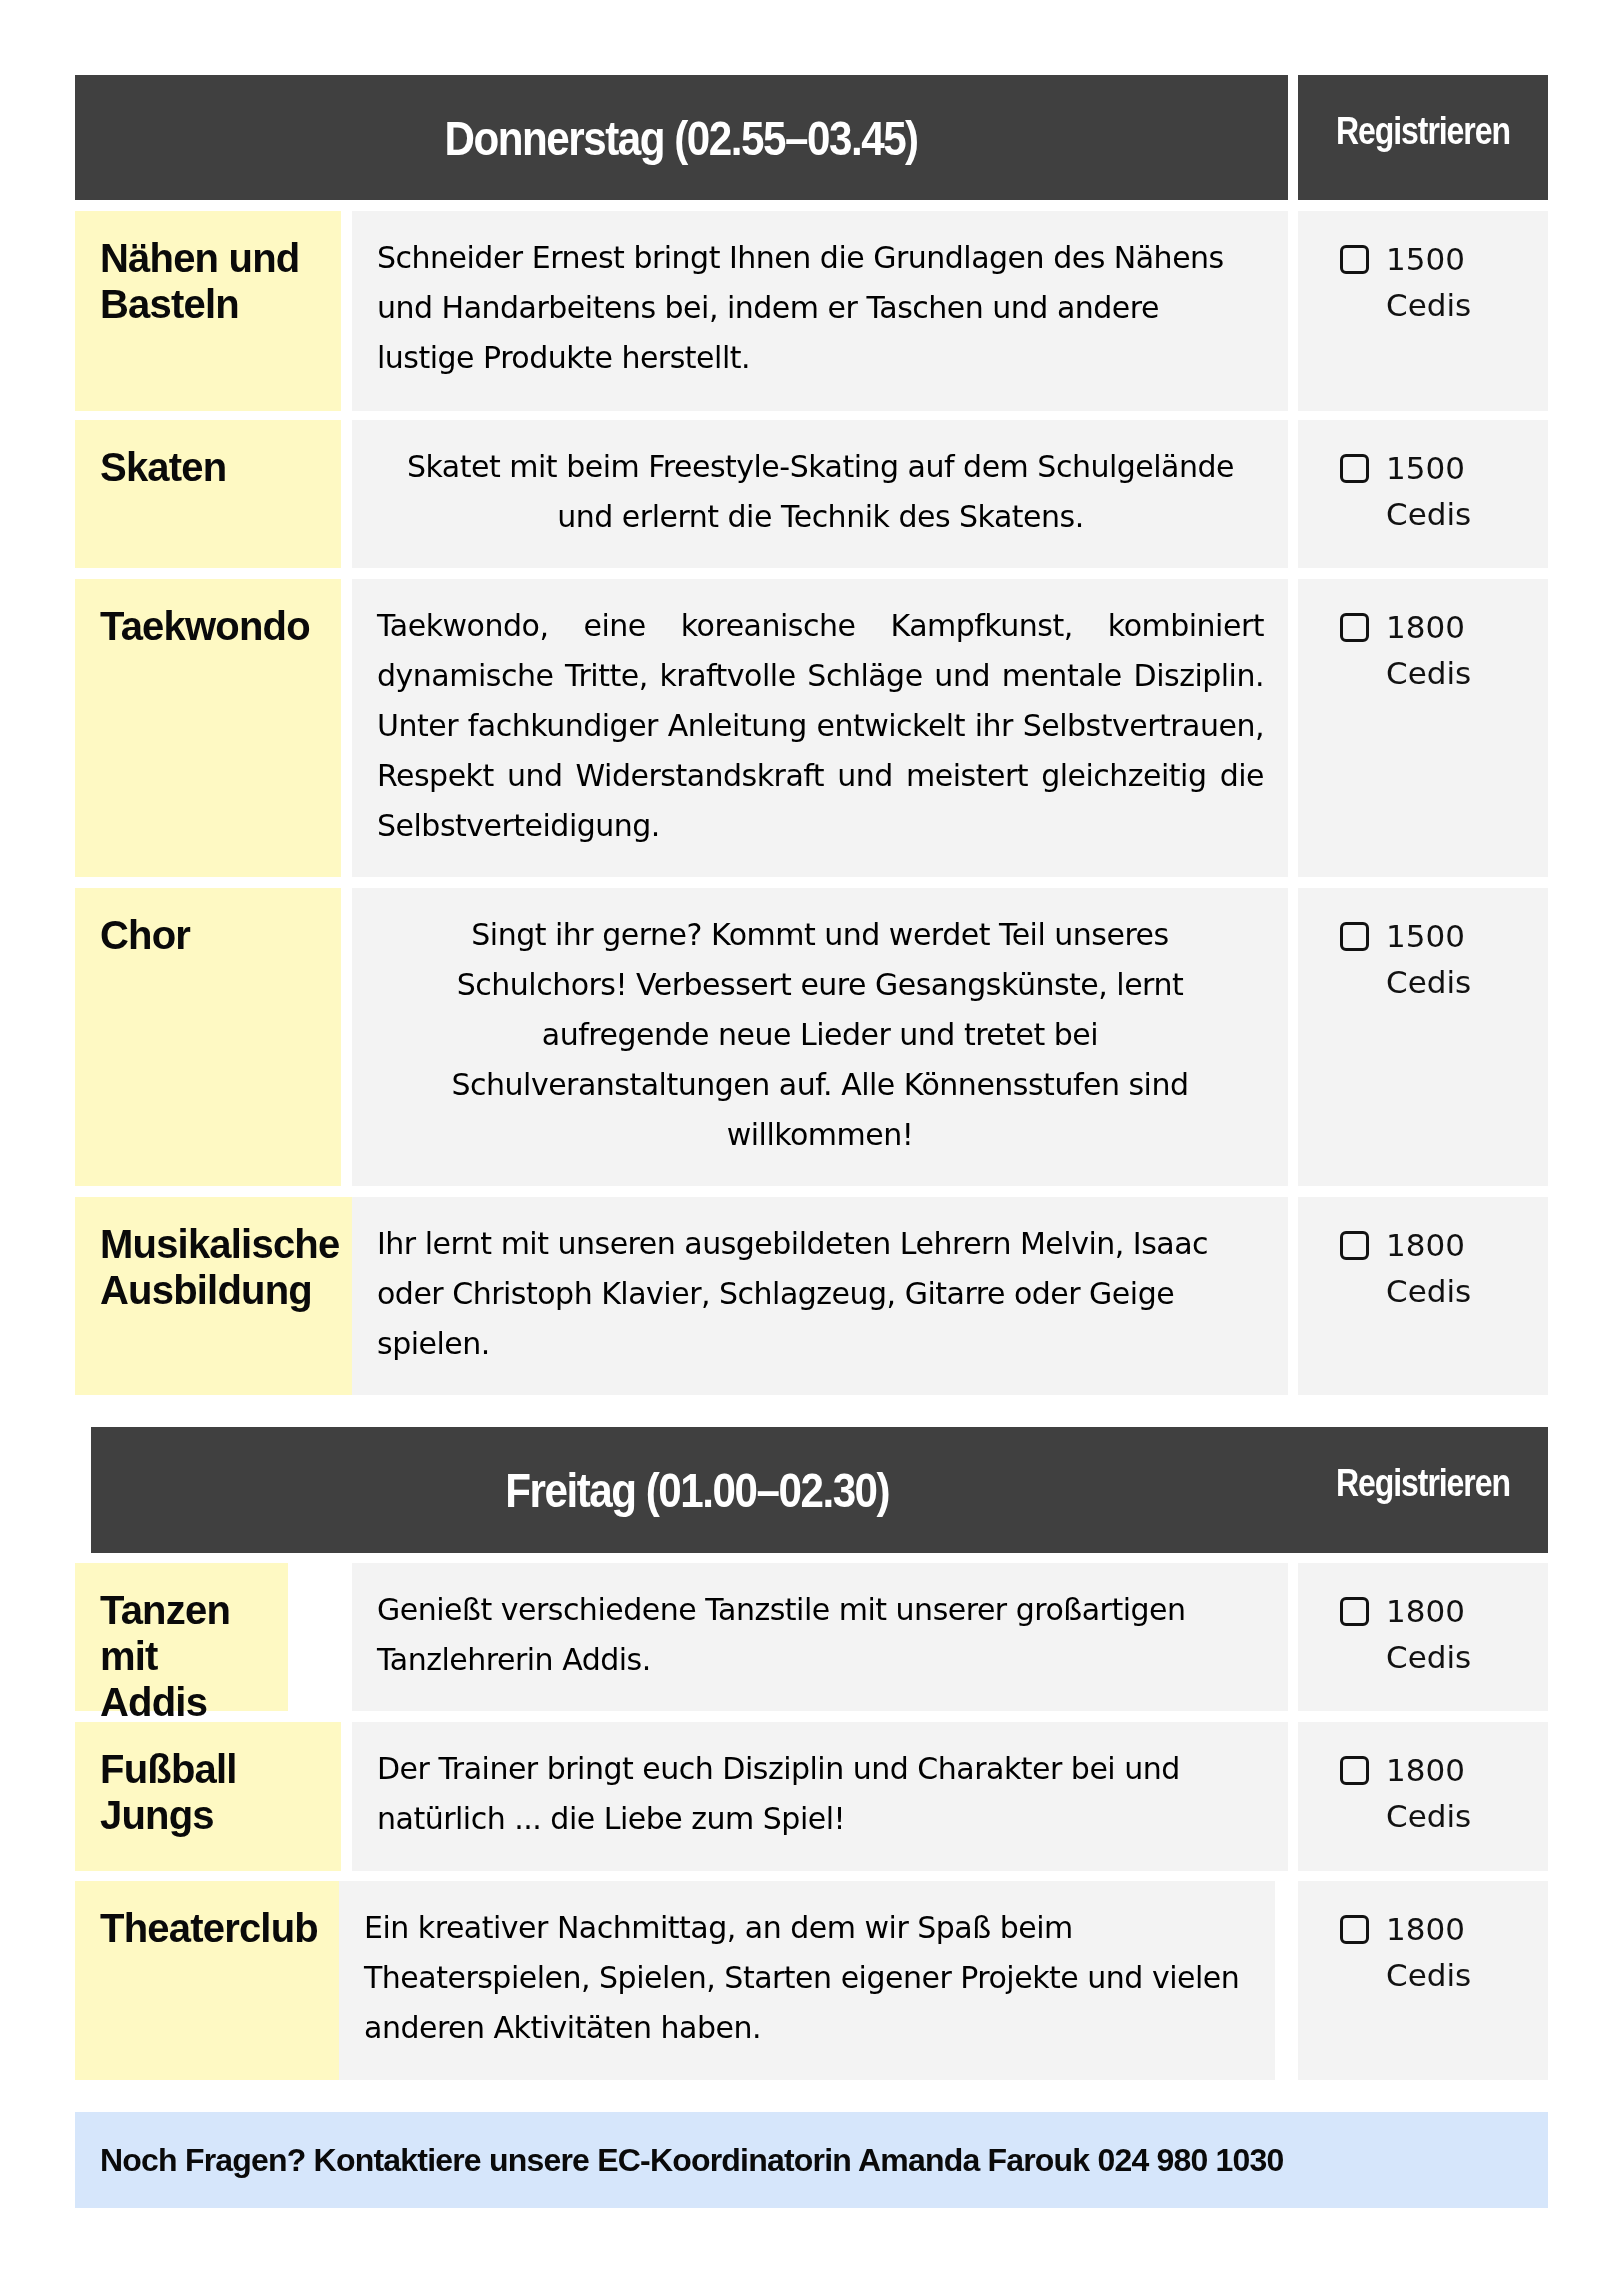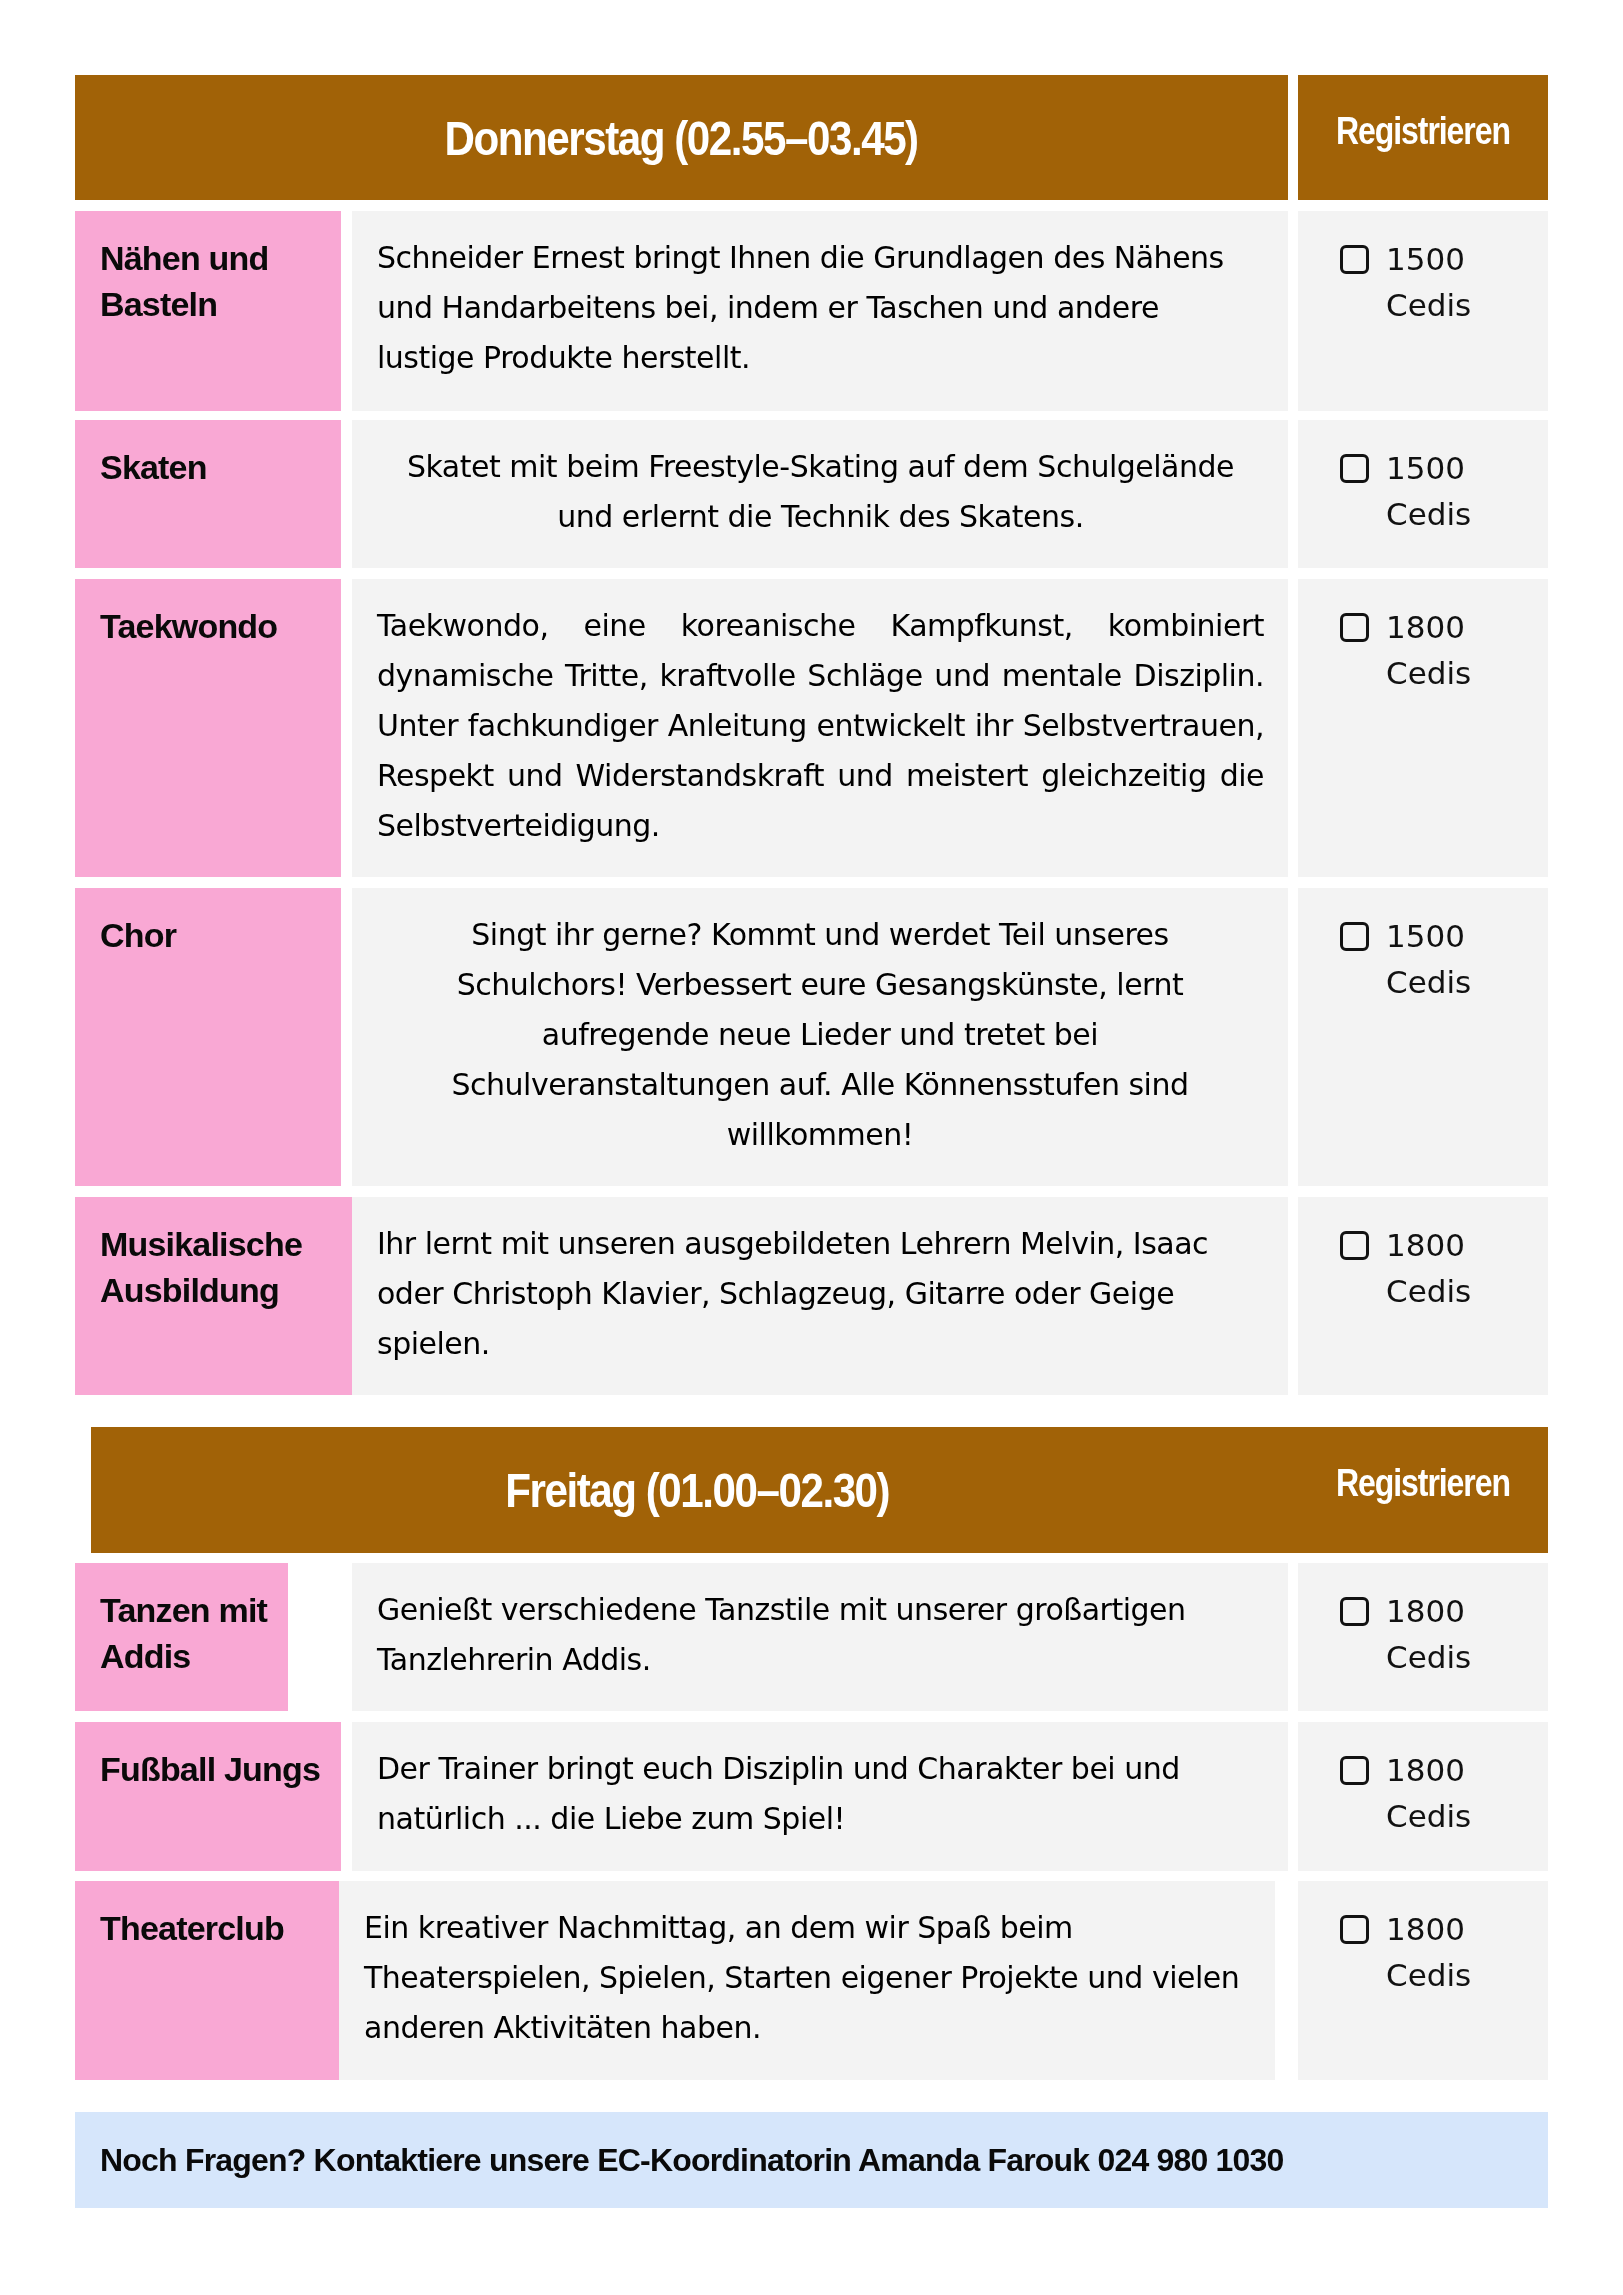--- a/index.html
+++ b/index.html
@@ -1,24 +1,24 @@
 <!DOCTYPE html>
 <html style="font-size:13.5px"><head>
 <meta charset="utf-8">
 <style>
   html, body { margin: 0; padding: 0; background: #ffffff; }
   body { width: 1624px; height: 2295px; position: relative; overflow: hidden; }
   .abs { position: absolute; box-sizing: border-box; }
-  .hdr { background: #a16207; color: #ffffff; display: flex; align-items: center; justify-content: center;
+  .hdr { background: #404040; color: #ffffff; display: flex; align-items: center; justify-content: center;
          font-family: "Liberation Sans", sans-serif; font-weight: bold; }
   .hdr-title { font-size: 49px; letter-spacing: -1.7px; transform: scaleX(0.86); transform-origin: center; white-space: nowrap; }
   .hdr-reg { font-size: 39px; letter-spacing: -1.3px; align-items: flex-start; padding-top: 34px; }
   .hdr-reg span { transform: scaleX(0.82); display: inline-block; white-space: nowrap; }
-  .lbl { background: #f9a8d4; padding: 24px 17px 12px 25px; font-family: "Liberation Sans", sans-serif;
-         font-weight: bold; font-size: 34px; line-height: 46px; color: #0a0a0a; letter-spacing: -0.8px; }
+  .lbl { background: #fef9c3; padding: 24px 17px 12px 25px; font-family: "Liberation Sans", sans-serif;
+         font-weight: bold; font-size: 40px; line-height: 46px; color: #0a0a0a; letter-spacing: -0.8px; }
   .desc { background: #f3f3f3; padding: 22px 24px 0 25px; font-family: "DejaVu Sans", sans-serif;
           font-size: 30px; line-height: 50px; color: #000000; letter-spacing: -0.5px; }
   .desc.center { text-align: center; }
   .desc.justify { text-align: justify; }
   .reg { background: #f3f3f3; padding: 25px 0 0 42px; font-family: "DejaVu Sans", sans-serif;
          font-size: 31px; line-height: 46px; color: #111; display: flex; align-items: flex-start; }
   .cb { width: 29px; height: 29px; border: 3.8px solid #111; border-radius: 6px; box-sizing: border-box;
         margin-top: 8.5px; margin-right: 17px; flex: none; cursor: pointer; background: transparent; }
   .price { display: flex; flex-direction: column; }
   .footer { background: #d6e6fb; padding: 0 8px 0 25px; display: flex; align-items: center;

